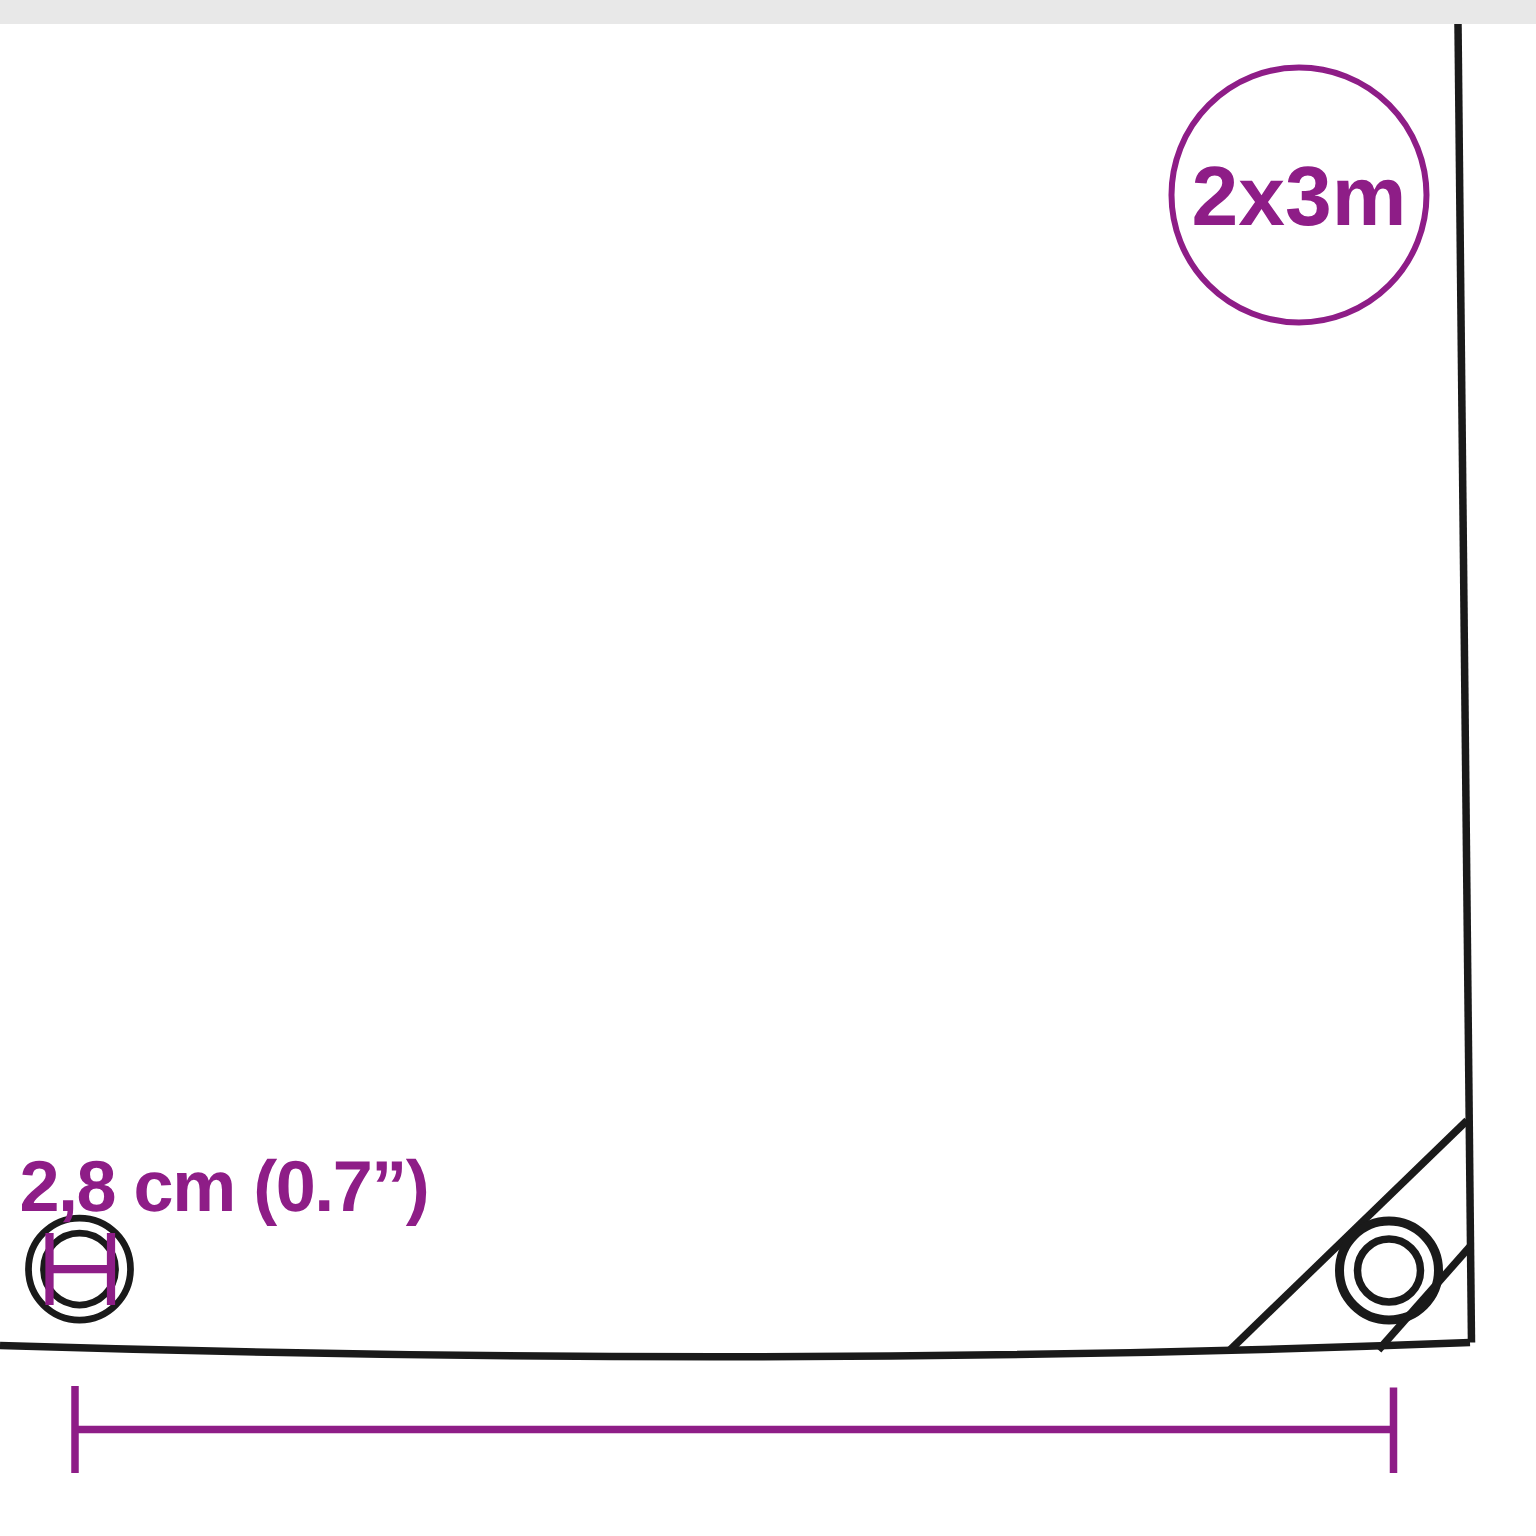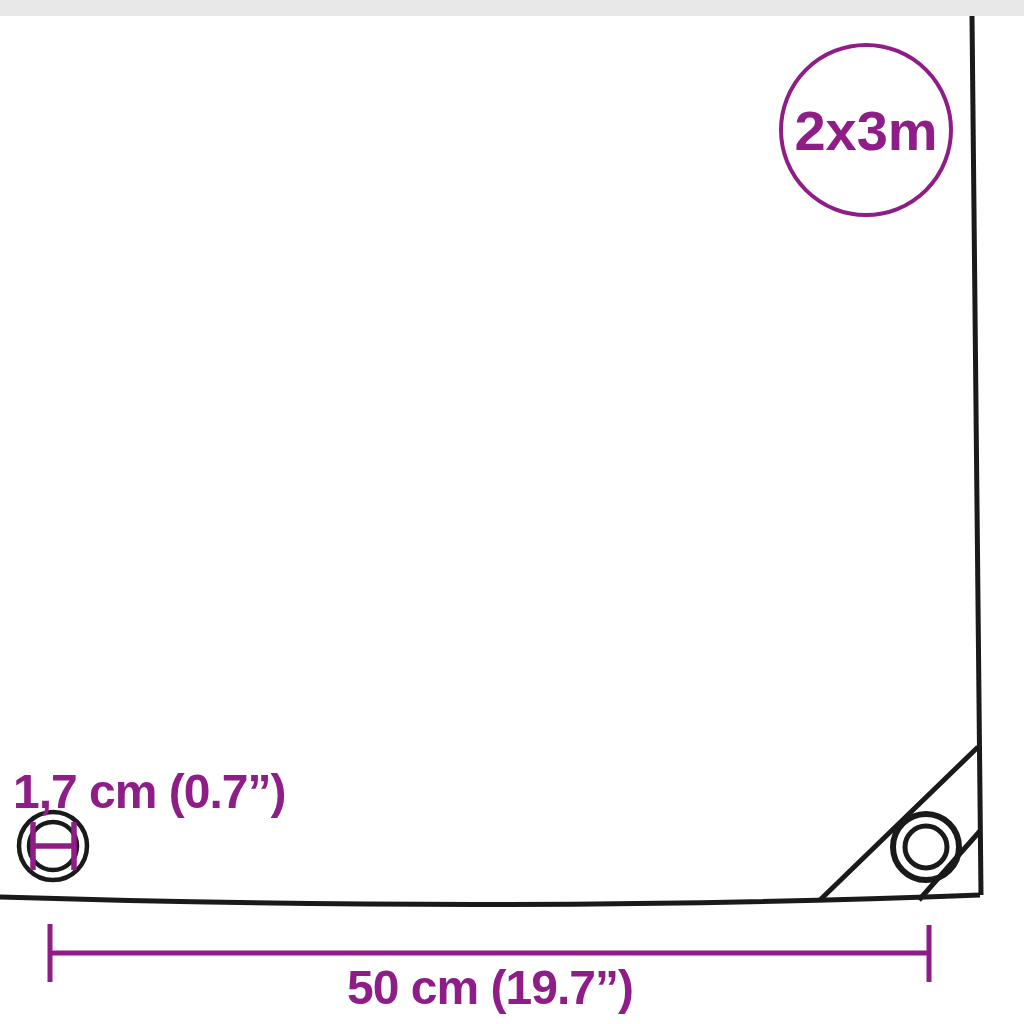--- a/index.html
+++ b/index.html
@@ -83,17 +83,16 @@
       <line x1="50" y1="937" x2="929" y2="937" class="accent-stroke" stroke-width="5"></line>
       <line x1="50" y1="908" x2="50" y2="966" class="accent-stroke" stroke-width="5"></line>
       <line x1="929" y1="909" x2="929" y2="966" class="accent-stroke" stroke-width="5"></line>
     </g>
   </svg>
 
   <div class="size-badge">
     <span>2x3m</span>
   </div>
 
-  <div class="measure-label eyelet-diameter-label">1,7 cm (0.7”)</div>
+  <div class="measure-label eyelet-diameter-label">2,8 cm (0.7”)</div>
 
-  <div class="measure-label bottom-width-label">50 cm (19.7”)</div>
 
 </div>
 
 </body></html>

